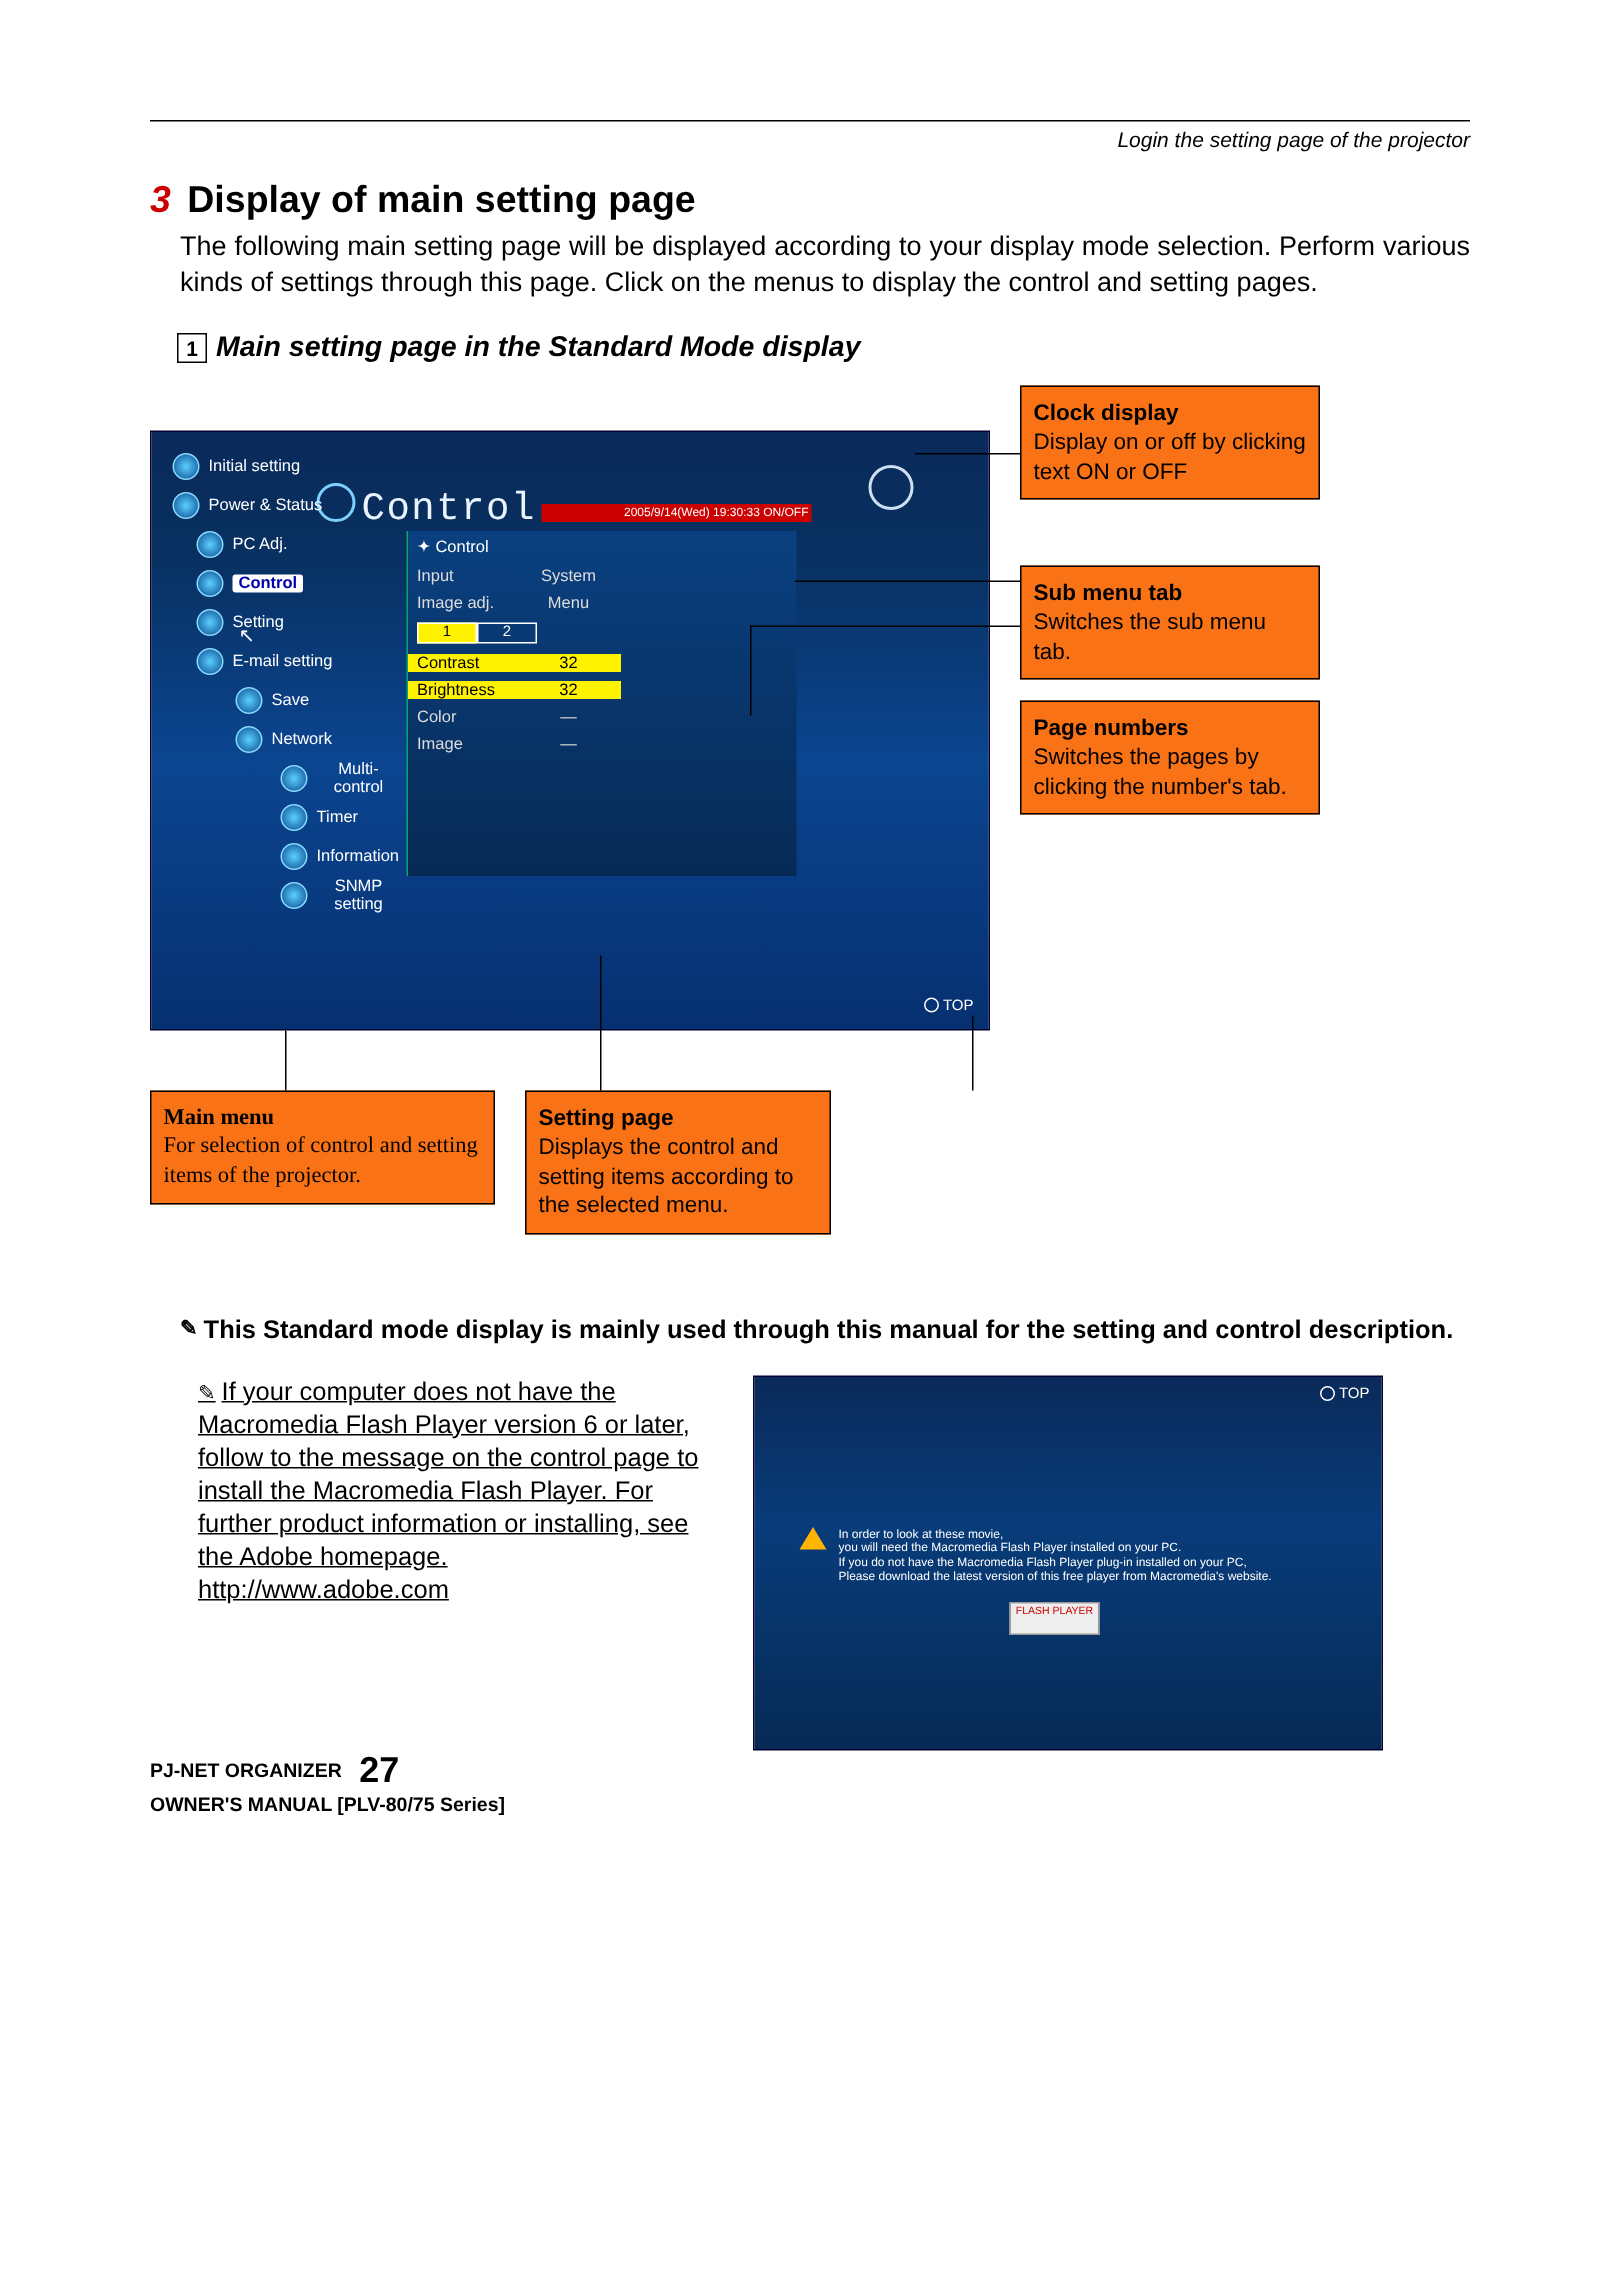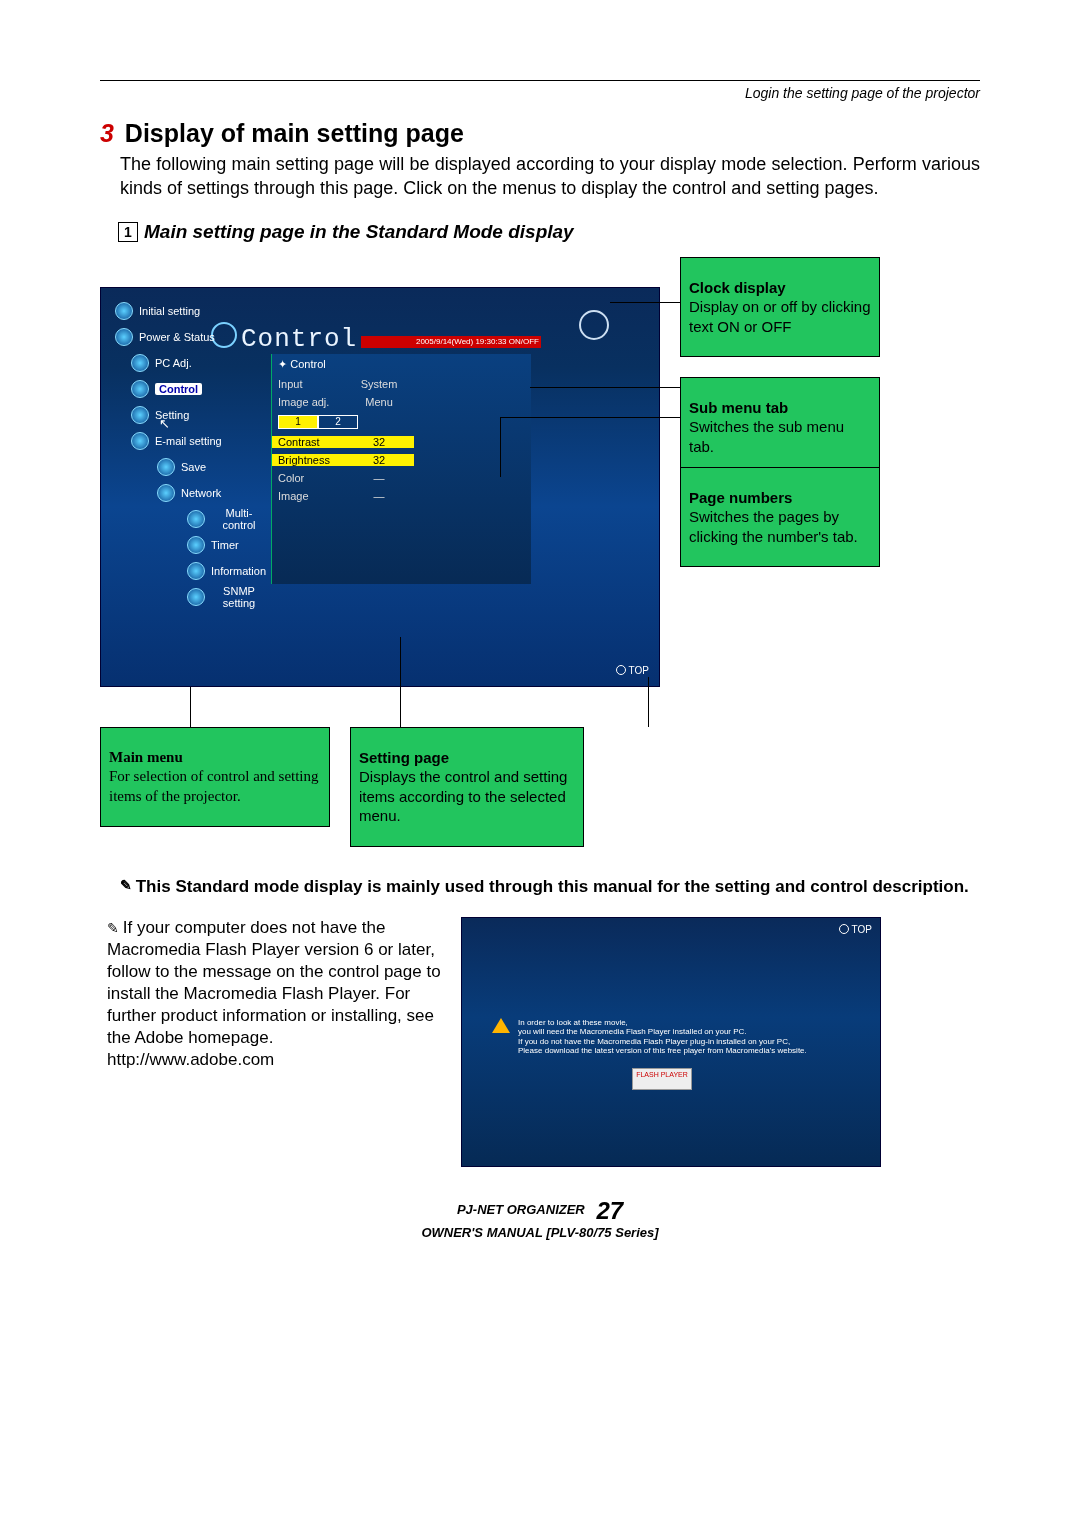--- a/index.html
+++ b/index.html
@@ -44,43 +44,43 @@
   .ss-menu-item { display:flex; align-items:center; gap:6px; color:#fff; font-size:11px; height:26px; padding-left:8px; }
   .ss-menu-item:nth-child(n+3){ padding-left:24px; }
   .ss-menu-item:nth-child(n+7){ padding-left:50px;text-align:center; }
   .ss-menu-item:nth-child(n+9){ padding-left:80px; }
   .ss-mi-icon { width:18px; height:18px; border-radius:50%; background:radial-gradient(circle,#5bd0ff,#0a4a90); border:1px solid #8df; flex:0 0 18px;}
   .ss-control-hl { background:#fff; color:#00a; font-weight:bold; padding:0 4px; border-radius:2px;}
   .ss-cursor { position:absolute; left:58px; top:128px; font-size:13px; color:#fff;}
   .ss-top { position:absolute; right:10px; bottom:10px; color:#fff; font-size:10px; display:flex; align-items:center; gap:3px;}
   .ss-top-icon { width:10px; height:10px; border:1px solid #fff; border-radius:50%; }
 
-  .callout { position:absolute; border:1px solid #000; background:#22c55e; padding:20px 8px; font-size:15px; line-height:1.3; }
+  .callout { position:absolute; border:1px solid #000; background:#f97316; padding:8px 8px; font-size:15px; line-height:1.3; }
   .callout b { font-weight:bold; display:block; }
   .c-clock { left:580px; top:0; width:200px; }
   .c-sub { left:580px; top:120px; width:200px; }
   .c-page { left:580px; top:210px; width:200px; }
   .c-main { left:0; top:470px; width:230px;font-family:Liberation Serif, serif; }
-  .c-setting { left:250px; top:470px; width:234px; }
+  .c-setting { left:250px; top:470px; width:204px; }
   .c-return { left:478px; top:470px; width:178px; border:1px solid #000;}
   .leader { position:absolute; background:#000; }
 
   .note-bold { font-weight:bold; font-size:17px; margin:20px 0 20px 20px; display:flex; gap:4px; }
   .hand { font-size:14px; }
-  .flash-row { display:flex; gap:14px; margin-left:7px; }
+  .flash-row { display:flex; gap:30px; margin-left:32px;text-decoration:underline; }
   .flash-text { font-size:17px; width:340px; line-height:1.3; }
   .flash-text .hand { margin-right:4px;}
   .flash-img { width:420px; height:250px; background:linear-gradient(180deg,#0a2a5a,#083c7a 40%,#062a55); border:1px solid #003; position:relative;}
   .flash-top { position:absolute; right:8px; top:6px; color:#fff; font-size:10px; display:flex; align-items:center; gap:3px;}
   .flash-warn { position:absolute; left:30px; top:100px; display:flex; gap:8px; }
   .tri { width:0;height:0;border-left:9px solid transparent;border-right:9px solid transparent;border-bottom:15px solid #ffb400;}
   .flash-msg { color:#fff; font-size:8px; line-height:1.2; width:320px;}
   .flash-btn { position:absolute; left:170px; top:150px; width:60px; height:22px; background:#eee; border:1px solid #999; font-size:7px; color:#c00; text-align:center; padding-top:2px;}
 
-  .footer { margin-top:30px; text-align:center; font-size:13px;font-style:italic; }
+  .footer { text-align:left; font-size:13px; }
   .footer .pn { font-size:24px; font-weight:bold; color:#000; margin-left:8px; vertical-align:middle;}
   .footer .ft { font-weight:bold; }
 </style>
 </head>
 <body>
 
 <div class="top-rule"></div>
 <div class="header-italic">Login the setting page of the projector</div>
 
 <div class="section-title">

